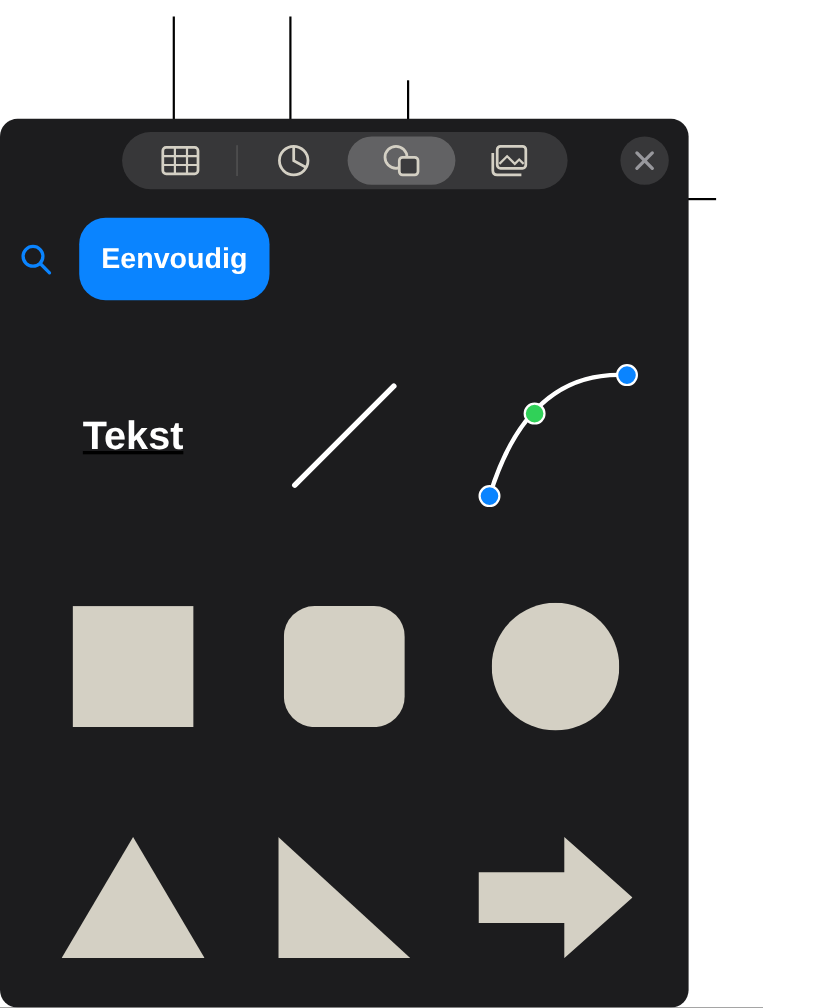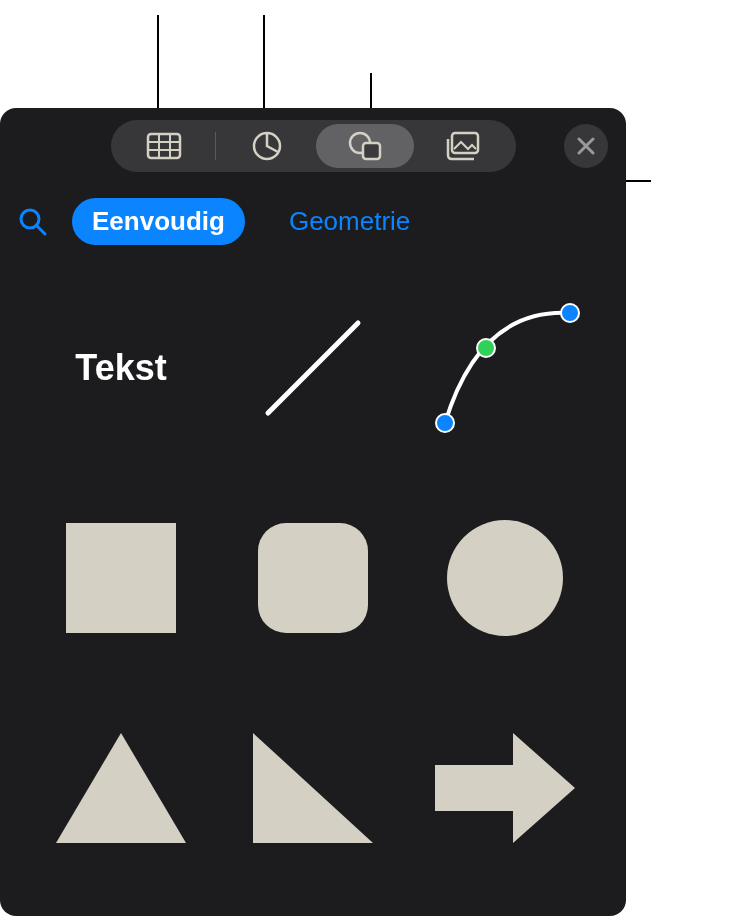--- a/index.html
+++ b/index.html
@@ -97,21 +97,21 @@
       color: #0a84ff;
       display: flex;
       align-items: center;
       cursor: pointer;
     }
     
     .category-pill {
       color: #0a84ff;
       font-size: 26px;
       font-weight: 400;
-      padding: 8px 20px;
+      padding: 22px 20px;
       border-radius: 24px;
       cursor: pointer;
       white-space: nowrap;
     }
     
     .category-pill.selected {
       background: #0a84ff;
       color: #fff;
       font-weight: 600;
     }
@@ -122,20 +122,21 @@
       padding: 28px 40px;
       gap: 60px 30px;
     }
     
     .shape-cell {
       display: flex;
       align-items: center;
       justify-content: center;
       height: 150px;
       cursor: pointer;
+      text-decoration: underline;
     }
     
     .text-shape {
       color: #fff;
       font-size: 36px;
       font-weight: 600;
     }
     
     .shape-color {
       fill: #d4d0c4;
@@ -198,21 +199,20 @@
   </div>
 
   <div class="category-bar">
     <div class="search-btn">
       <svg width="30" height="30" viewBox="0 0 30 30">
         <circle cx="12" cy="12" r="9" fill="none" stroke="#0a84ff" stroke-width="3"></circle>
         <line x1="19" y1="19" x2="27" y2="27" stroke="#0a84ff" stroke-width="3" stroke-linecap="round"></line>
       </svg>
     </div>
     <div class="category-pill selected">Eenvoudig</div>
-    <div class="category-pill">Geometrie</div>
 
   </div>
 
   <div class="shapes-grid">
 
     <div class="shape-cell">
       <span class="text-shape">Tekst</span>
     </div>
 
     <div class="shape-cell">

